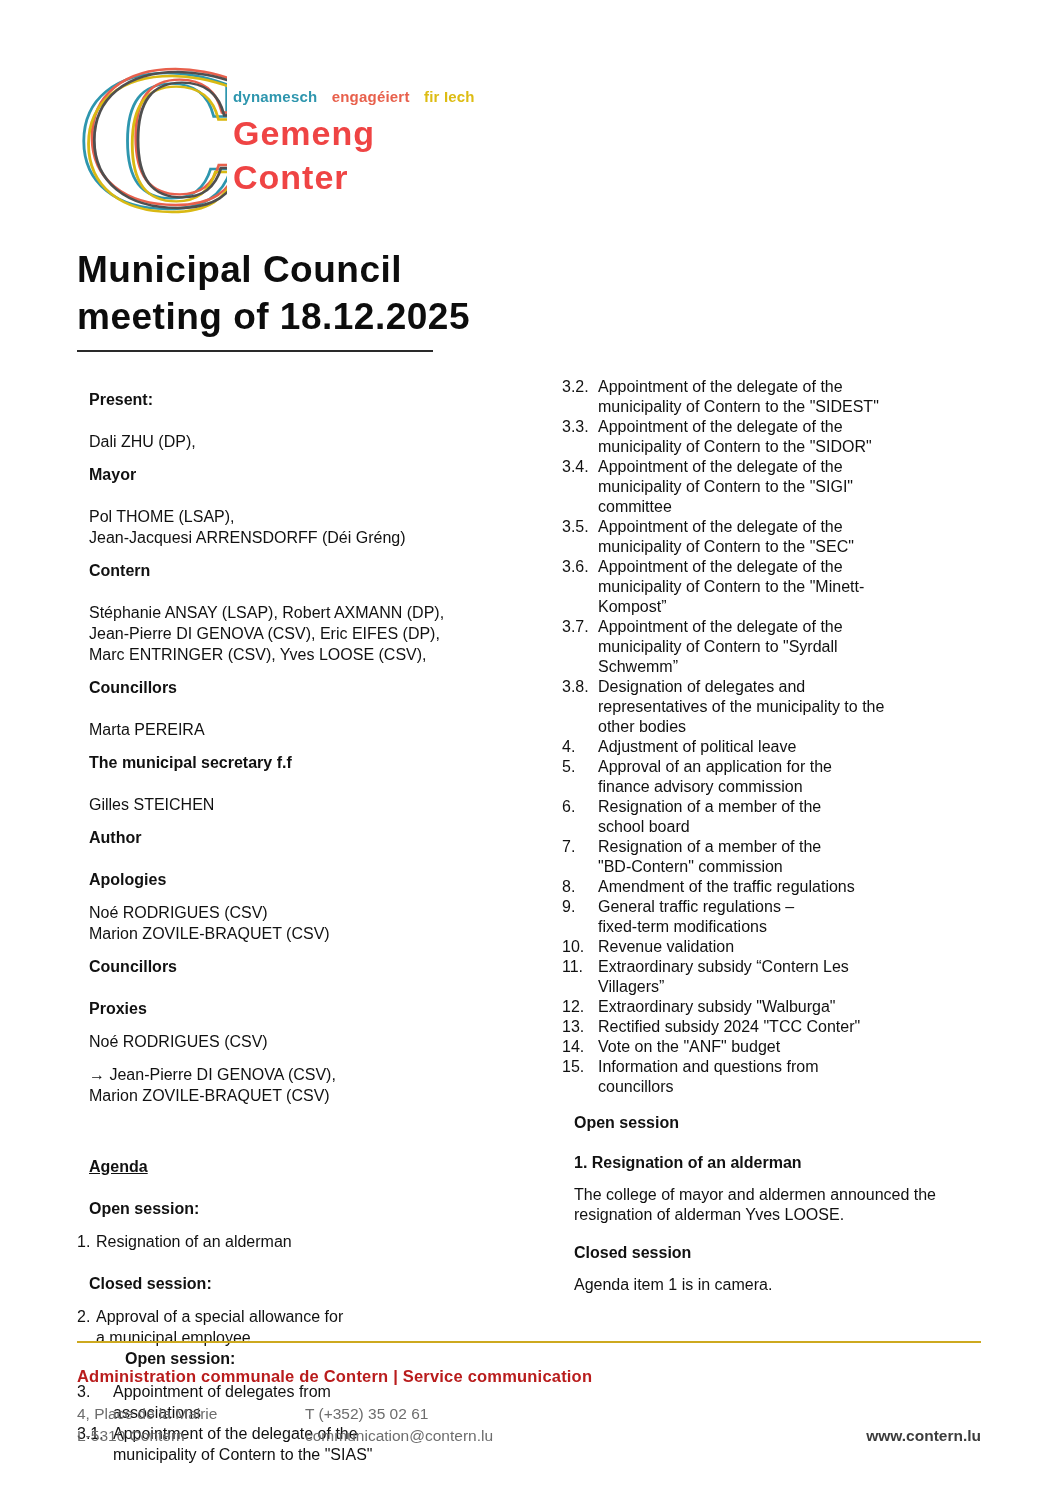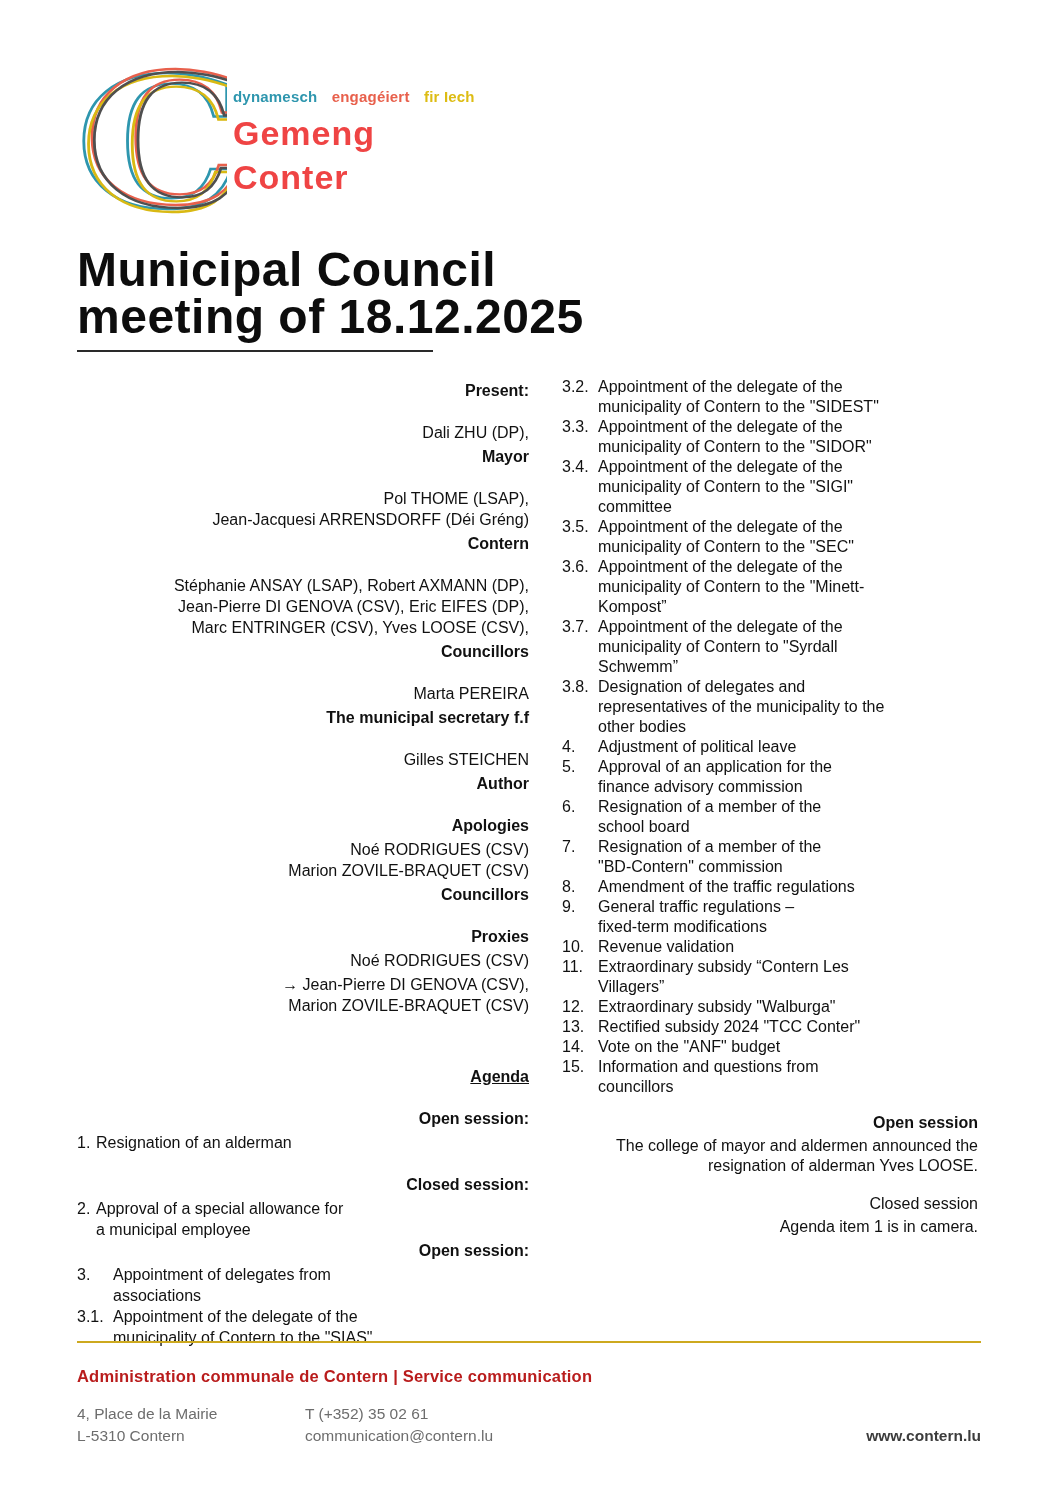--- a/index.html
+++ b/index.html
@@ -17,49 +17,49 @@
   .tagline{font-size:15px;font-weight:bold;letter-spacing:.2px;margin-bottom:6px;}
   .tagline span{margin-right:10px;}
   .c-teal{color:#2E96AE;}
   .c-coral{color:#E8604C;}
   .c-gold{color:#DDBC13;}
   .brand{font-size:34px;font-weight:bold;color:#ef4444;line-height:44px;letter-spacing:1px;}
 
   
   .doc-title{
     position:absolute;left:77px;top:246px;margin:0;
-    font-size:48px;line-height:47px;font-weight:bold;color:#0d0d0d;
+    font-size:37px;line-height:47px;font-weight:bold;color:#0d0d0d;
     white-space:pre-line;letter-spacing:.5px;
   }
   .title-rule{position:absolute;left:77px;top:350px;width:356px;border-top:2px solid #2a2a2a;}
 
   
   .columns{position:absolute;left:77px;top:377px;width:904px;display:flex;font-size:16px;line-height:21px;}
   .col-left{width:455px;flex:0 0 455px;}
   .col-right{width:419px;flex:0 0 419px;margin-left:30px;line-height:20px;}
 
-  p{margin:3px;text-align:right;}
+  p{margin:12px;}
   .bold{font-weight:bold;}
   .pre{white-space:pre-line;}
   .blk{margin-top:21px;}
   .agenda-head{margin-top:50px;font-weight:bold;text-decoration:underline;}
   .session-head{margin-top:21px;font-weight:bold;}
   .session-head.indented{margin-top:0;padding-left:36px;}
   .proxy-arrow{margin-top:3px;}
 
   .ag-item{display:flex;}
   .ag-item .num{flex:0 0 19px;}
   .ag-item .txt{white-space:pre-line;flex:1 1 auto;}
   .wide .ag-item .num{flex:0 0 36px;}
   .agenda-list{display:block;}
 
   .rc-open-head{margin-top:16px;font-weight:bold;}
   .rc-item-head{margin-top:20px;font-weight:bold;}
   .rc-body{white-space:pre-line;}
-  .rc-closed-head{margin-top:18px;font-weight:normal;}
+  .rc-closed-head{margin-top:18px;font-weight:bold;}
 
   
   .footer{position:absolute;left:77px;top:1341px;width:904px;}
   .footer-rule{border-top:2px solid #CDA91F;}
   .footer-heading{margin-top:24px;color:#b91c1c;font-weight:bold;font-size:16.5px;letter-spacing:.2px;}
   .footer-cols{margin-top:17px;display:flex;font-size:15.5px;line-height:22px;color:#6d6d6d;}
   .footer-addr{width:228px;white-space:pre-line;}
   .footer-contact{white-space:pre-line;}
   .footer-site{margin-left:auto;align-self:flex-end;font-weight:bold;color:#3c3c3c;}
 </style>
@@ -290,20 +290,21 @@
           </div>
 
           <div class="ag-item">
             <span class="num">15.</span>
             <span class="txt">Information and questions from
 councillors</span>
           </div>
         </div>
 
       <p class="rc-open-head">Open session</p>
+      <p class="rc-item-head">1. Resignation of an alderman</p>
       <p class="rc-body">The college of mayor and aldermen announced the
 resignation of alderman Yves LOOSE.</p>
 
       <p class="rc-closed-head">Closed session</p>
       <p class="rc-body">Agenda item 1 is in camera.</p>
     </div>
   </div>
 
   <div class="footer">
     <div class="footer-rule"></div>

